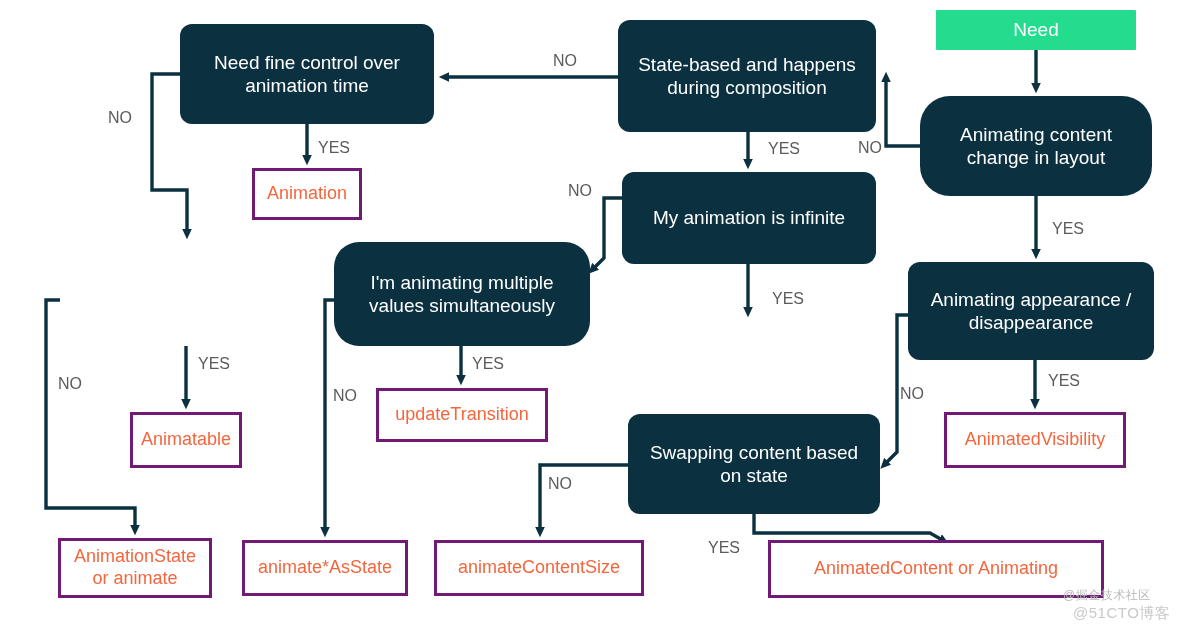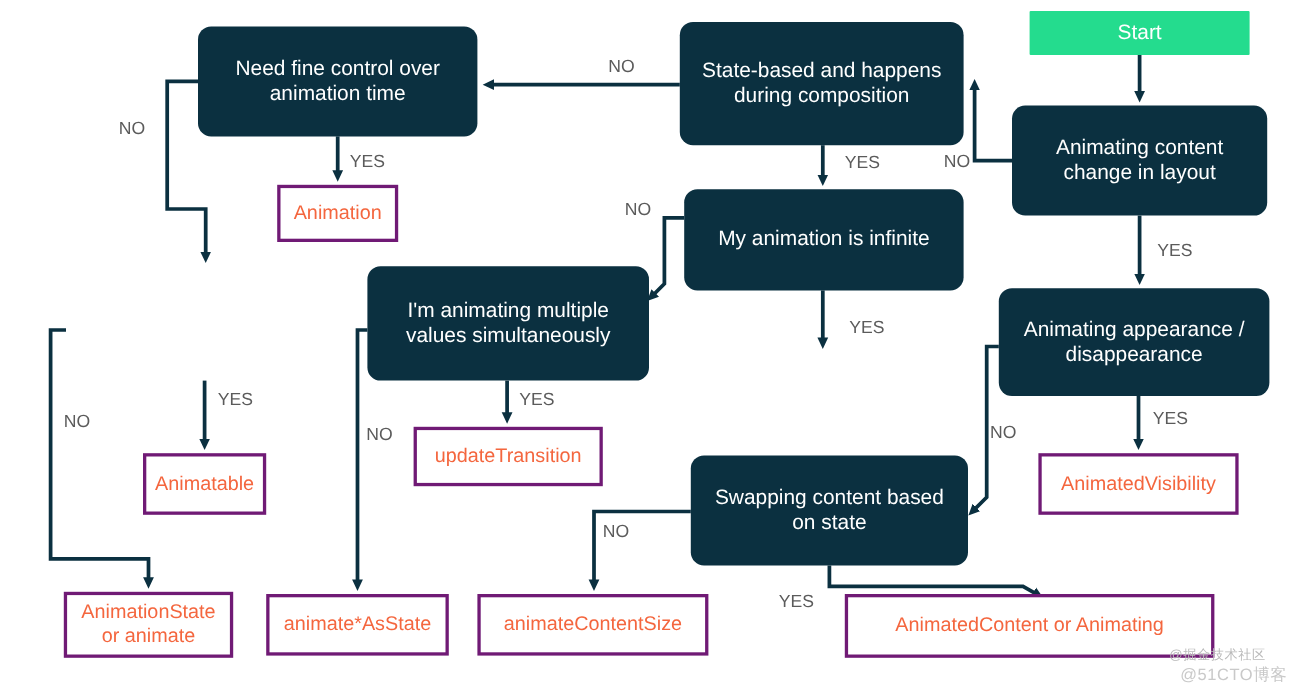--- a/index.html
+++ b/index.html
@@ -112,41 +112,41 @@
 
       <path d="M908,315 L897,315 L897,452 L884,465" marker-end="url(#arr)"></path>
 
       <path d="M628,465 L540,465 L540,532" marker-end="url(#arr)"></path>
 
       <path d="M754,514 L754,533 L930,533 L944,541" marker-end="url(#arr)"></path>
     </g>
   </svg>
 
   <div class="node node-start" style="left:936px; top:10px; width:200px; height:40px;">
-    <span>Start</span>
-  </div>
-
-  <div class="node node-decision" style="left:920px; top:96px; width:232px; height:100px;">
+    <span>Need</span>
+  </div>
+
+  <div class="node node-decision" style="left:920px; top:96px; width:232px; height:100px;border-radius:30px;">
     <span>Animating content change in layout</span>
   </div>
 
   <div class="node node-decision" style="left:618px; top:20px; width:258px; height:112px;">
     <span>State-based and happens during composition</span>
   </div>
 
   <div class="node node-decision" style="left:180px; top:24px; width:254px; height:100px;">
     <span>Need fine control over animation time</span>
   </div>
 
   <div class="node node-result" style="left:252px; top:168px; width:110px; height:52px;">
     <span>Animation</span>
   </div>
 
 
-  <div class="node node-decision" style="left:334px; top:242px; width:256px; height:104px;">
+  <div class="node node-decision" style="left:334px; top:242px; width:256px; height:104px;border-radius:25px;">
     <span>I'm animating multiple values simultaneously</span>
   </div>
 
   <div class="node node-decision" style="left:622px; top:172px; width:254px; height:92px;">
     <span>My animation is infinite</span>
   </div>
 
 
   <div class="node node-decision" style="left:908px; top:262px; width:246px; height:98px;">
     <span>Animating appearance / disappearance</span>

